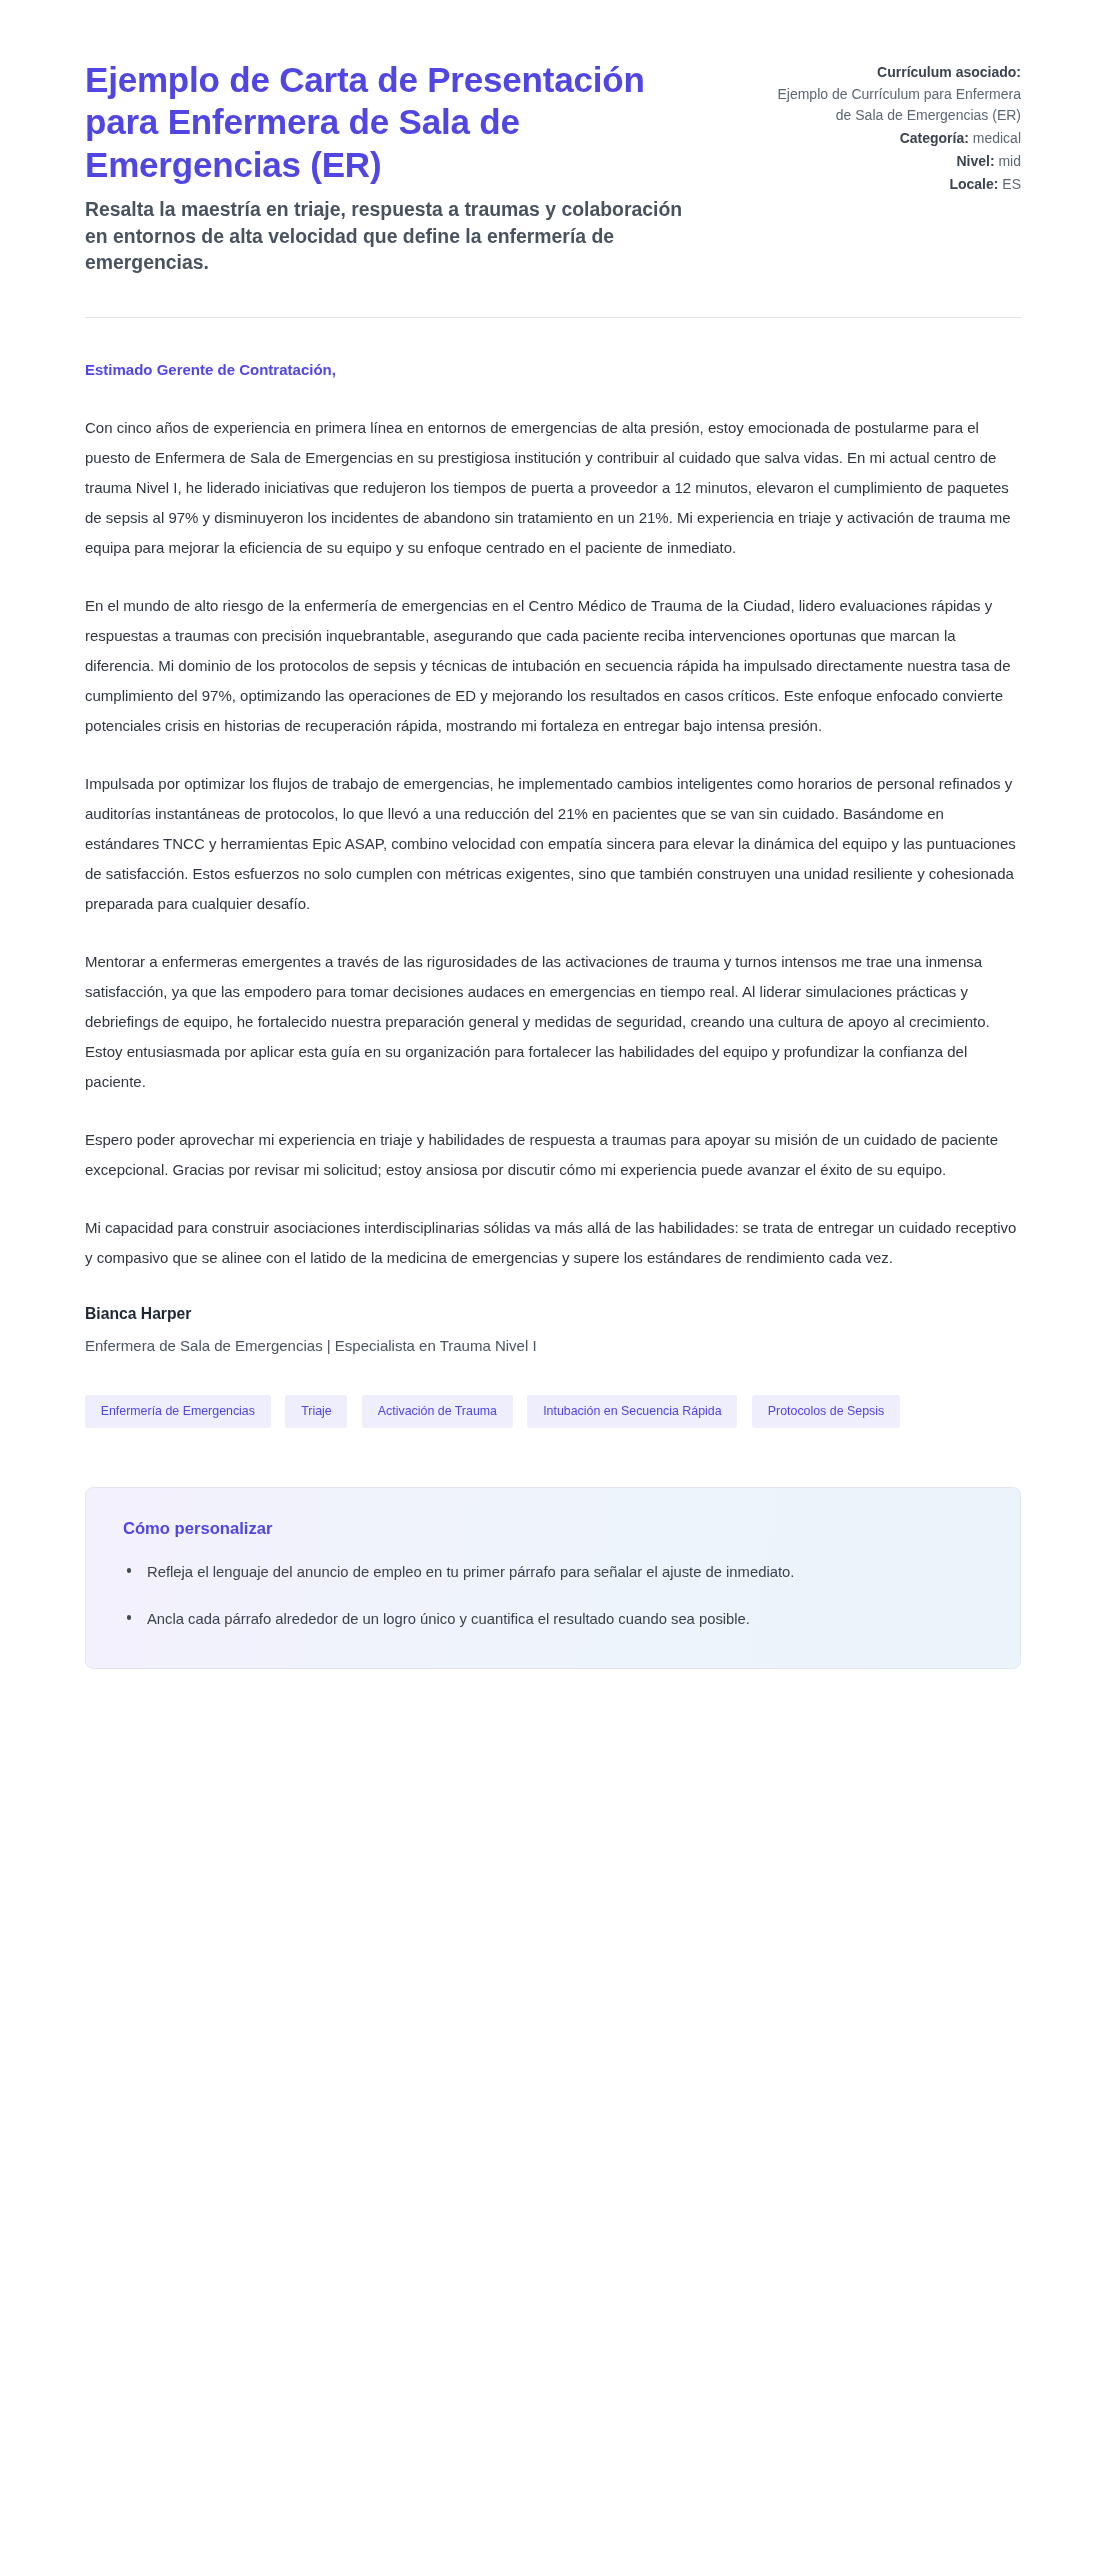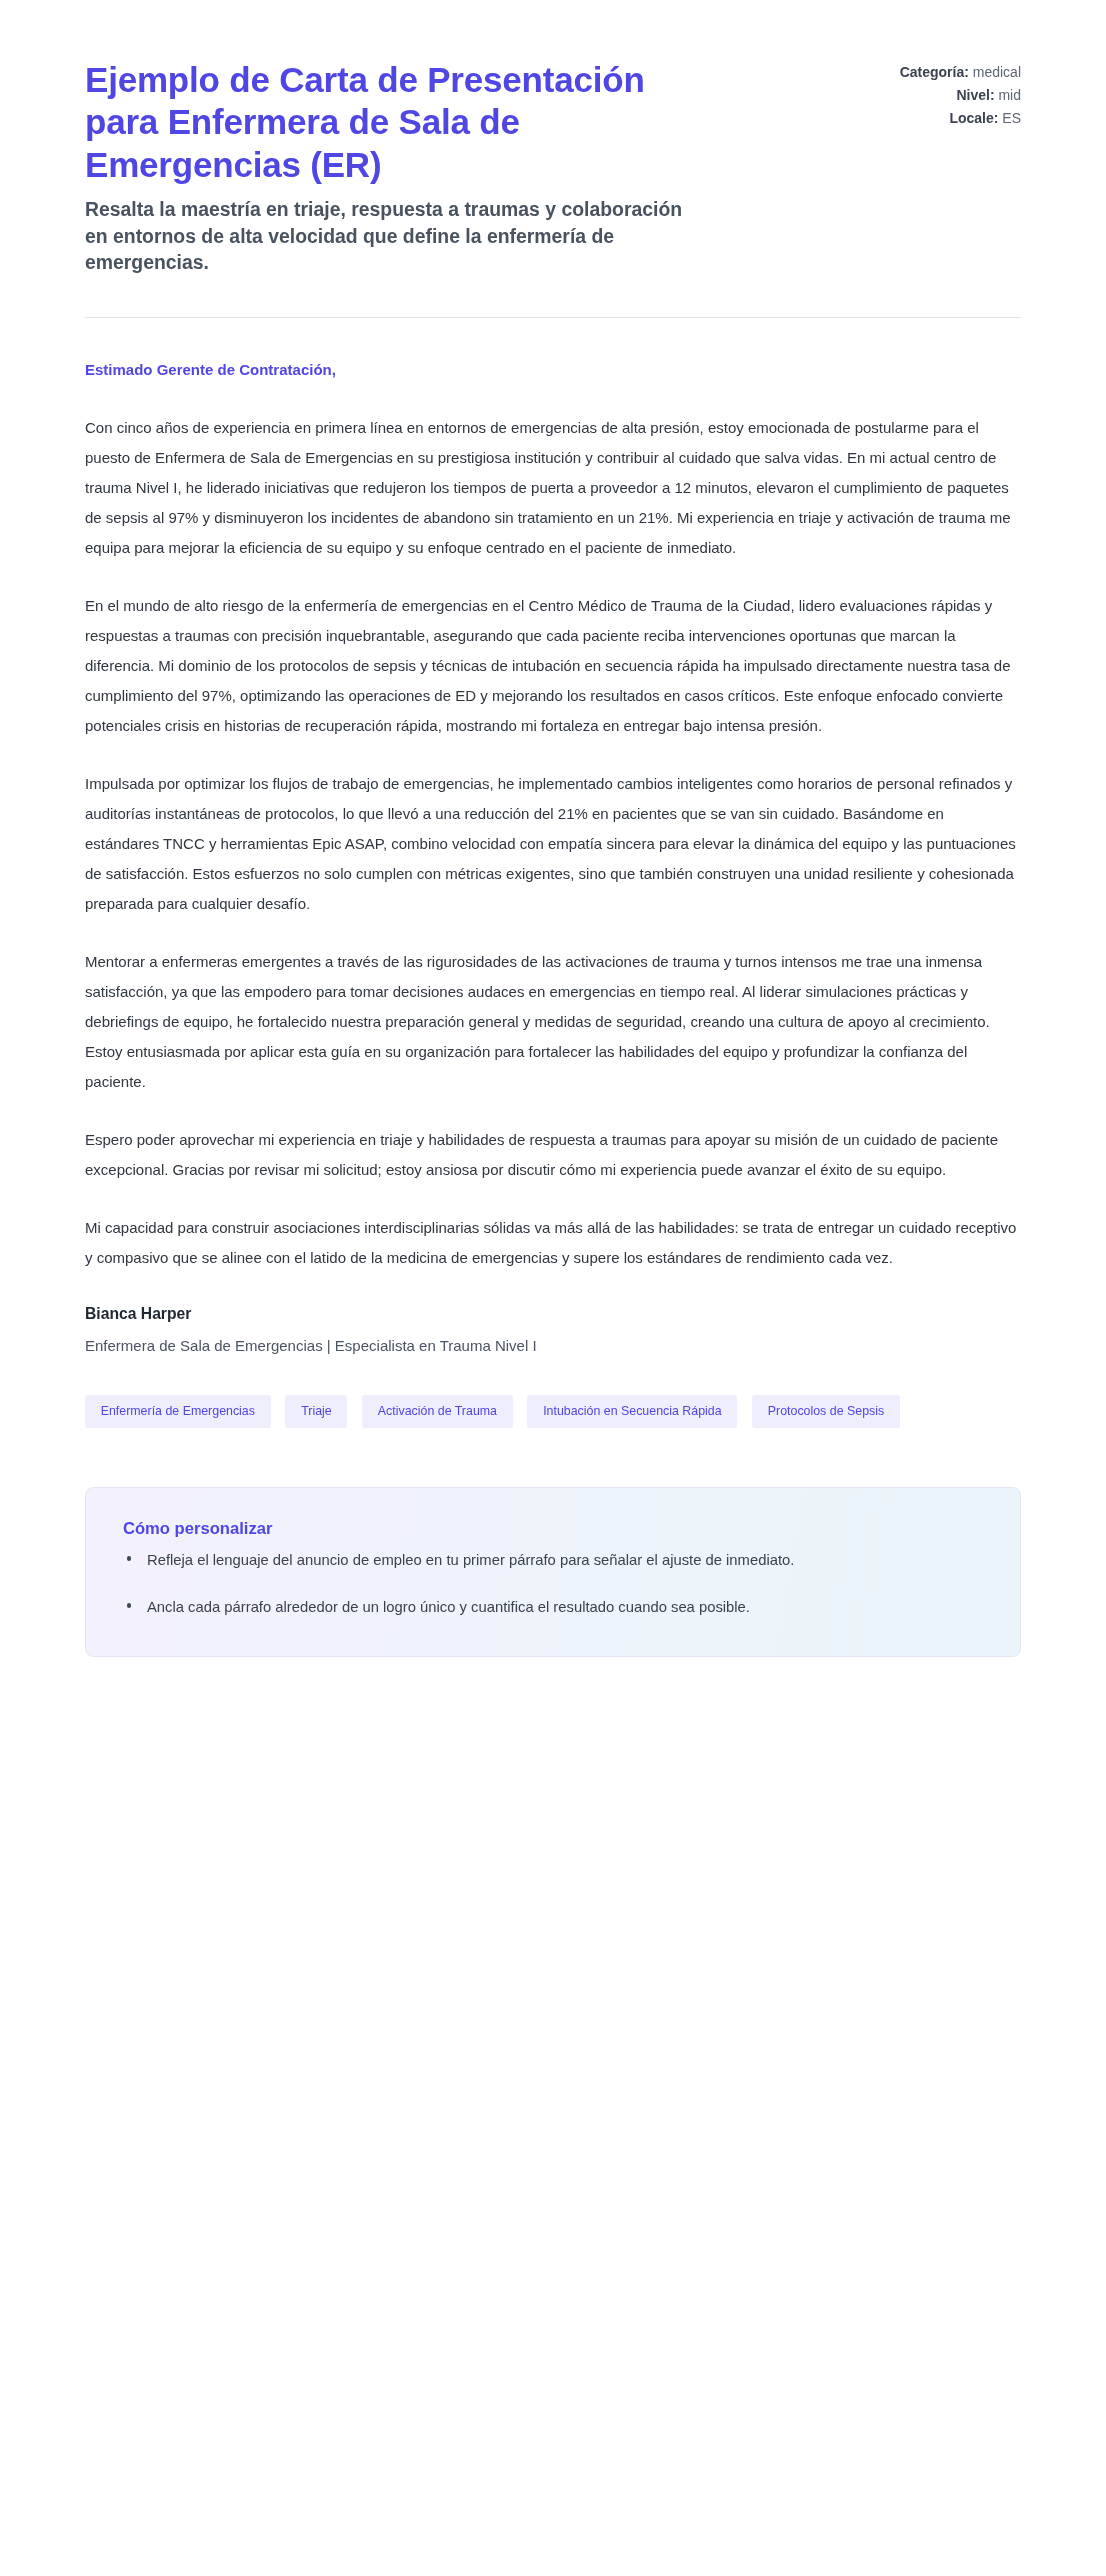--- a/index.html
+++ b/index.html
@@ -117,21 +117,21 @@
 
   
   .customize-card {
     margin-top: 59px;
     background: linear-gradient(100deg, #f3f1fd 0%, #eef4fb 55%, #eaf4fa 100%);
     border: 0.9px solid #e2e6f2;
     border-radius: 8.3px;
     padding: 31px 37px 35px 37px;
   }
   .customize-title {
-    margin: 0 0 8px 0;
+    margin: 0 0 20px 0;
     font-size: 16.6px;
     font-weight: 700;
     color: #5046e4;
   }
   .customize-list {
     margin: 0;
     padding: 0;
     list-style: none;
   }
   .customize-list li {
@@ -160,20 +160,24 @@
 <div class="page">
 
   <header class="doc-header">
     <div class="header-left">
       <h1 class="doc-title">Ejemplo de Carta de Presentación para Enfermera de Sala de Emergencias (ER)</h1>
       <p class="doc-subtitle">Resalta la maestría en triaje, respuesta a traumas y colaboración en entornos de alta velocidad que define la enfermería de emergencias.</p>
     </div>
 
     <aside class="header-meta">
       <div class="meta-block">
+        <span class="meta-label">Currículum asociado:</span>
+        <span class="meta-row meta-value">Ejemplo de Currículum para Enfermera de Sala de Emergencias (ER)</span>
+      </div>
+      <div class="meta-block">
         <span class="meta-label">Categoría:</span>
         <span class="meta-value">medical</span>
       </div>
       <div class="meta-block">
         <span class="meta-label">Nivel:</span>
         <span class="meta-value">mid</span>
       </div>
       <div class="meta-block">
         <span class="meta-label">Locale:</span>
         <span class="meta-value">ES</span>

